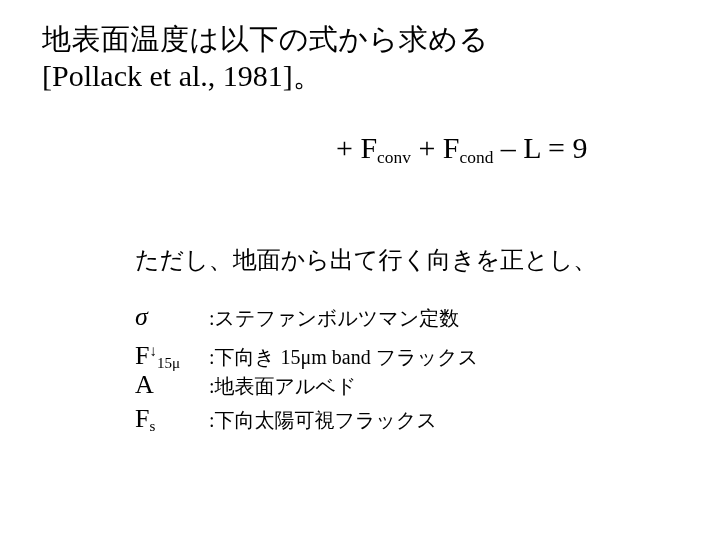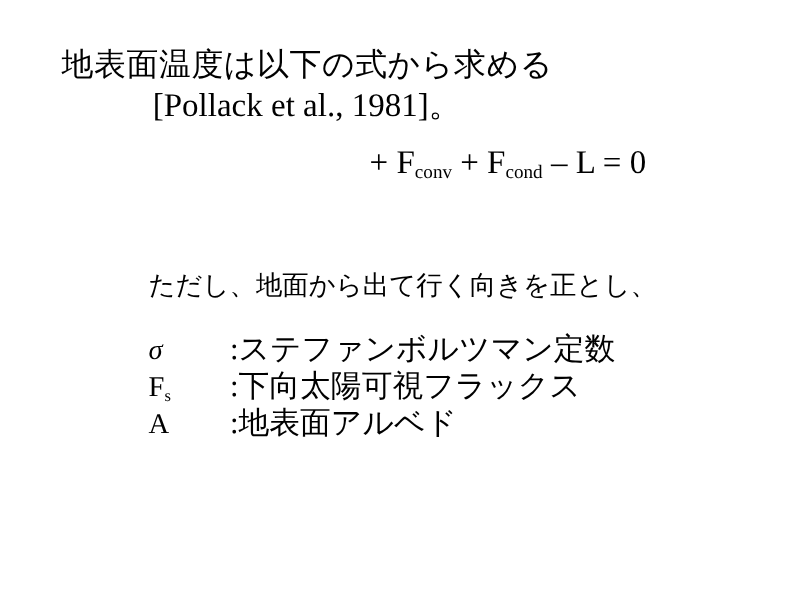--- a/index.html
+++ b/index.html
@@ -19,34 +19,32 @@
   .jp-gothic {
     font-family: "Liberation Sans", "DejaVu Sans", sans-serif;
   }
   .serif {
     font-family: "Liberation Serif", "DejaVu Serif", serif;
   }
   
   .title-block {
     position: absolute;
     left: 42px;
-    top: 40px;
-    margin-left: 14px;
+    top: 20px;
   }
   .title-line1 {
     font-size: 29px;
     line-height: 38px;
     letter-spacing: 0.5px;
     white-space: nowrap;
   }
   .title-line2 {
     font-size: 30px;
     line-height: 36px;
     white-space: nowrap;
-    text-align: center;
   }
   
   .formula-block {
     position: absolute;
     left: 48px;
     top: 124px;
     font-size: 30px;
     line-height: 48px;
     white-space: nowrap;
   }
@@ -89,45 +87,48 @@
     white-space: nowrap;
   }
   .def-symbol {
     display: inline-block;
     width: 74px;
     font-size: 26px;
     font-family: "Liberation Serif", "DejaVu Serif", serif;
     vertical-align: baseline;
   }
   .def-desc {
-    font-size: 28px;
+    font-size: 20px;
     font-family: "Liberation Sans", "DejaVu Sans", sans-serif;
   }
 </style>
 </head>
 <body>
 
 <div class="slide">
 
   <div class="title-block">
     <div class="title-line1 jp-gothic">地表面温度は以下の式から求める</div>
     <div class="title-line2 serif">[Pollack et al., 1981]。</div>
   </div>
 
   <div class="formula-block serif">
-    <div class="formula-line2"><span>+ F</span><span class="seg-sub">conv</span><span> + F</span><span class="seg-sub">cond</span><span> – L = 0</span></div>
+    <div class="formula-line2"><span>+ F</span><span class="seg-sub">conv</span><span> + F</span><span class="seg-sub">cond</span><span> – L = 9</span></div>
   </div>
 
   <div class="def-block">
     <div class="def-note jp-gothic">ただし、地面から出て行く向きを正とし、</div>
 
     <div class="def-row">
       <span class="def-symbol"><span class="seg-it">σ</span></span><span class="def-desc"><span class="seg-serif">:</span><span>ステファンボルツマン定数</span></span>
     </div>
     <div class="def-row">
-      <span class="def-symbol"><span>F</span><span class="seg-sub">s</span></span><span class="def-desc"><span class="seg-serif">:</span><span>下向太陽可視フラックス</span></span>
+      <span class="def-symbol"><span>F</span><span class="seg-sup">↓</span><span class="seg-sub">15μ</span></span><span class="def-desc"><span class="seg-serif">:</span><span>下向き </span><span class="seg-serif">15μm band </span><span>フラックス</span></span>
     </div>
     <div class="def-row">
       <span class="def-symbol"><span>A</span></span><span class="def-desc"><span class="seg-serif">:</span><span>地表面アルベド</span></span>
+    </div>
+    <div class="def-row">
+      <span class="def-symbol"><span>F</span><span class="seg-sub">s</span></span><span class="def-desc"><span class="seg-serif">:</span><span>下向太陽可視フラックス</span></span>
     </div>
   </div>
 
 </div>
 
 </body></html>

